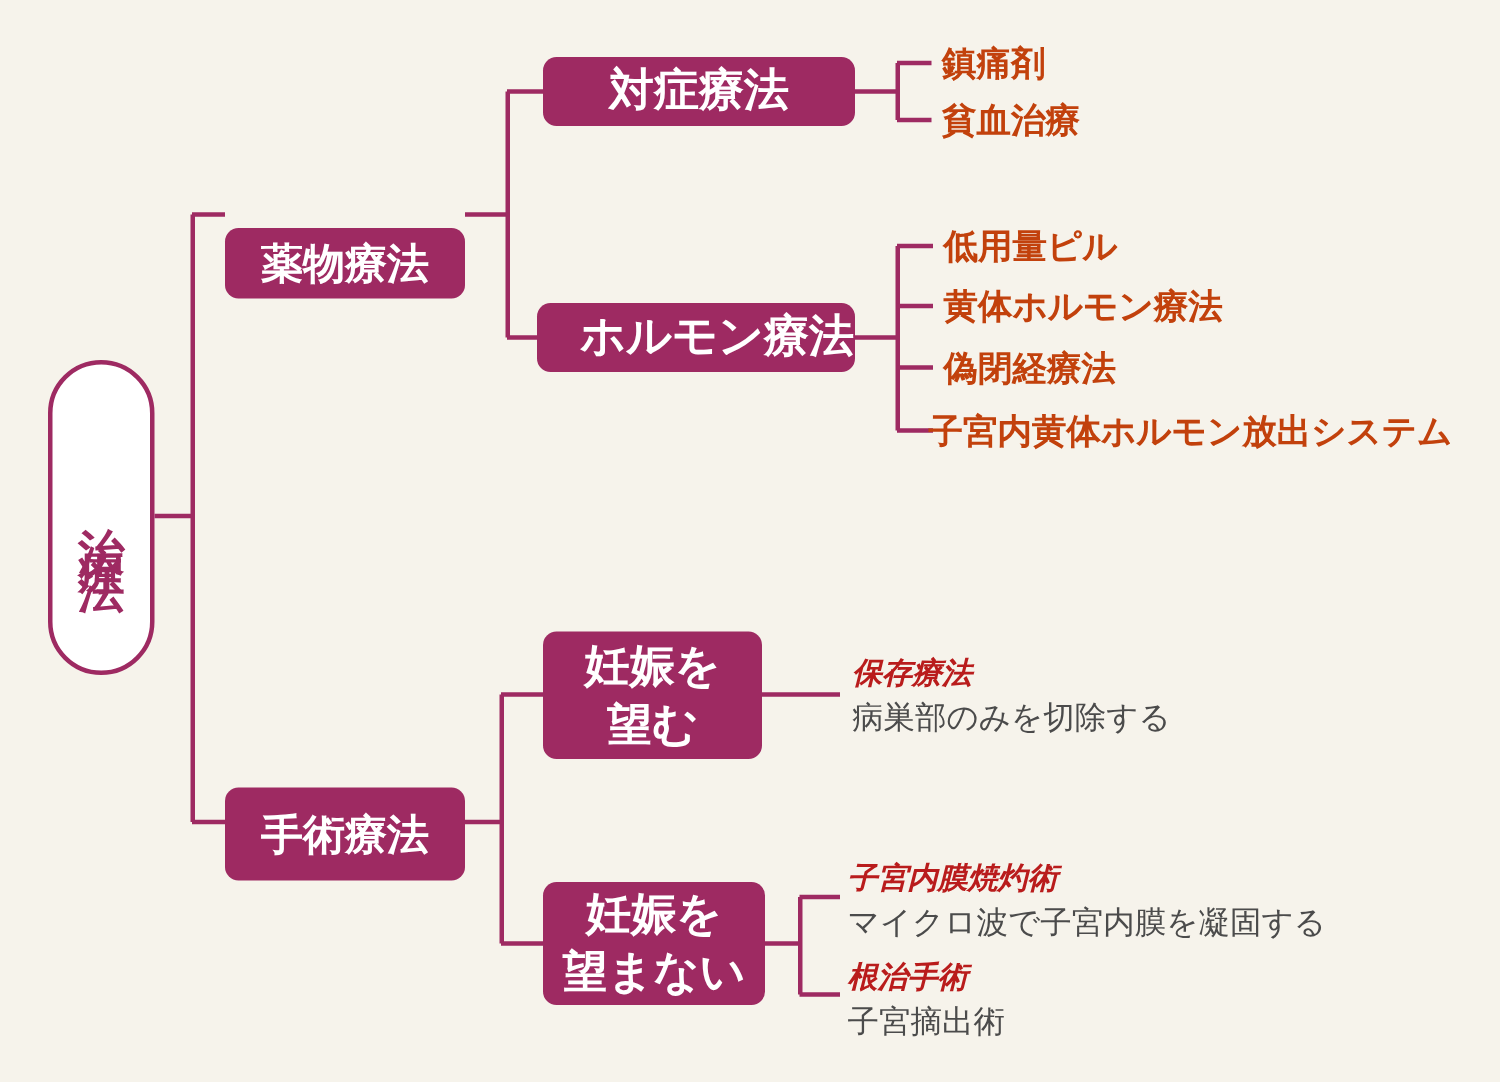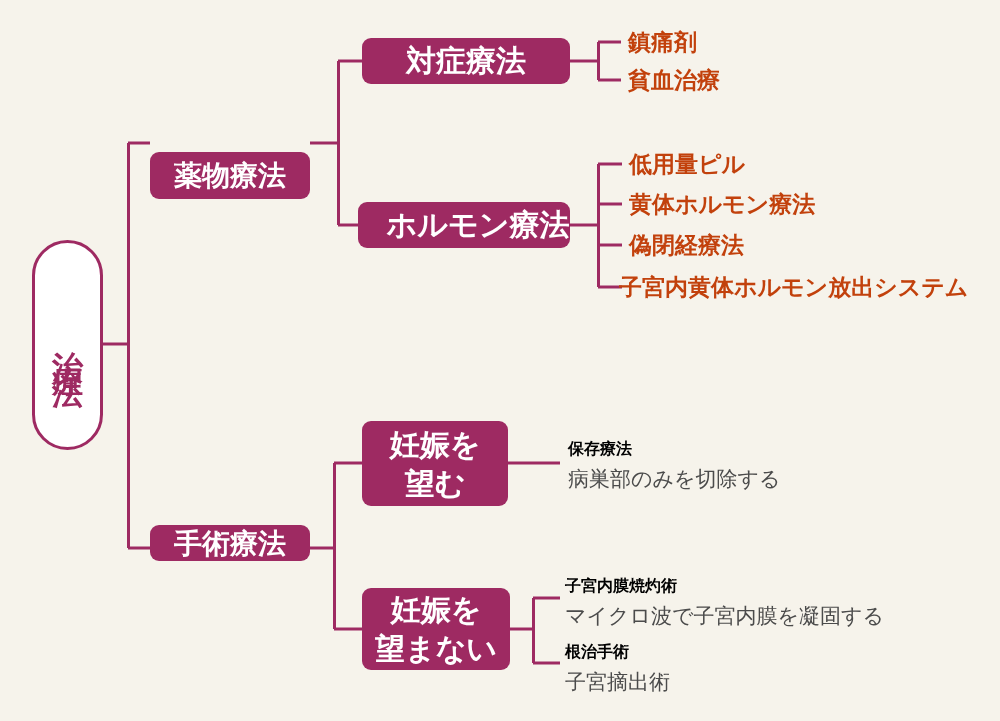--- a/index.html
+++ b/index.html
@@ -63,42 +63,43 @@
     writing-mode: vertical-rl;
     font-size: 31px;
     font-weight: bold;
     color: #9E2A62;
     letter-spacing: 13px;
     line-height: 1;
   }
   .lvl1 { font-size: 28px; }
   .lvl2 { font-size: 30px; }
   .box-drug        { left: 150px; top: 120px; width: 160px; height: 47px; margin-top: 32px; }
-  .box-surgery     { left: 150px; top: 525px; width: 160px; height: 36px; }
+  .box-surgery     { left: 150px; top: 525px; width: 160px; height: 62px; }
   .box-symptomatic { left: 362px; top: 38px;  width: 208px; height: 46px; }
   .box-hormone     { left: 358px; top: 202px; width: 212px; height: 46px; padding-left: 28px; }
   .box-want        { left: 362px; top: 421px; width: 146px; height: 85px; line-height: 1.3; }
   .box-nowant      { left: 362px; top: 588px; width: 148px; height: 82px; line-height: 1.3; }
   .leaf {
     position: absolute;
     font-size: 23px;
     font-weight: bold;
     color: #c2410c;
     line-height: 26px;
     white-space: nowrap;
   }
   .leaf-block {
     position: absolute;
     white-space: nowrap;
     line-height: 30px;
   }
   .leaf-block .title {
-    font-size: 16px;
+    font-size: 20px;
     font-weight: bold;
-    color: #000000;
+    color: #b91c1c;
+    font-style: italic;
   }
   .leaf-block .desc {
     font-size: 21px;
     font-weight: normal;
     color: #4B4B4B;
   }
 </style>
 </head>
 <body>
 

